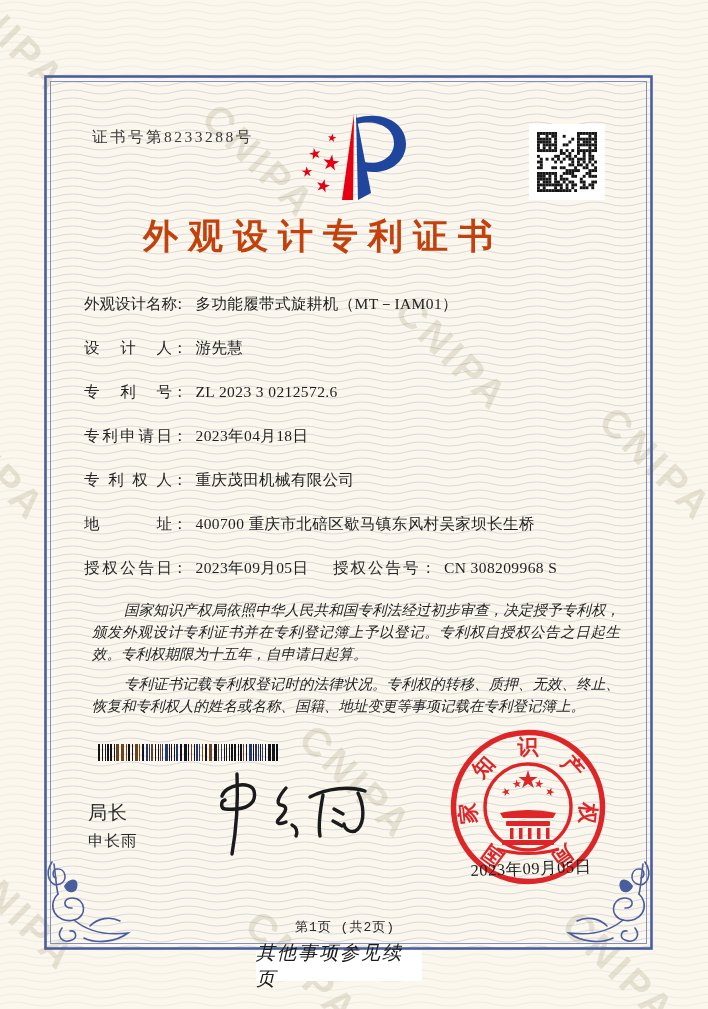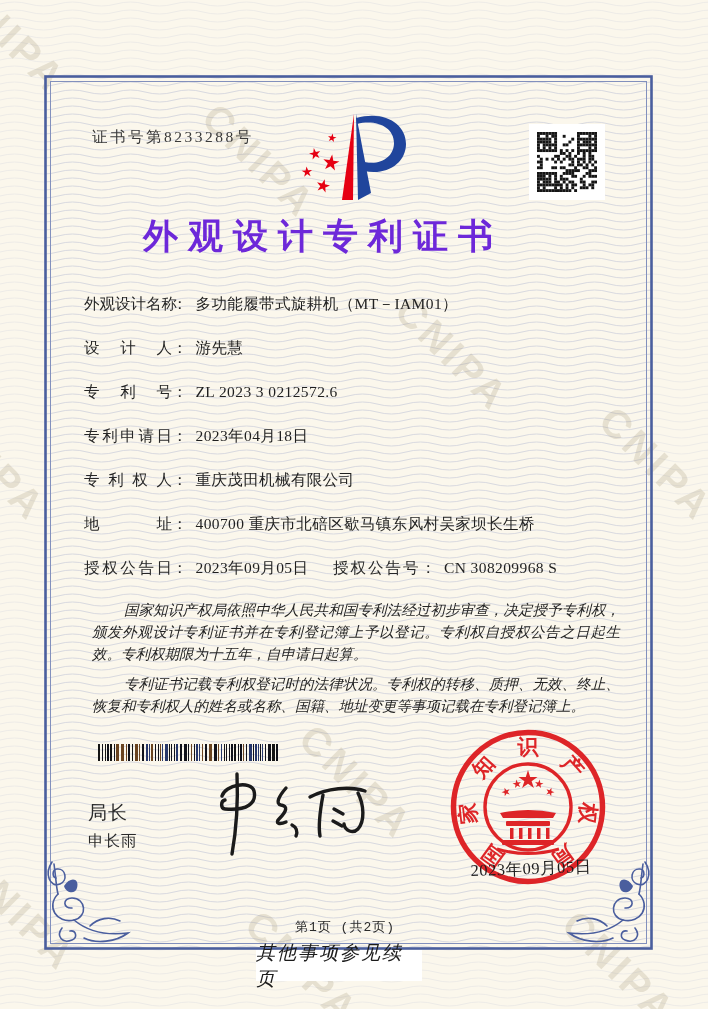--- a/index.html
+++ b/index.html
@@ -32,21 +32,21 @@
     position:absolute;left:92px;top:127px;
     font-size:15.5px;letter-spacing:2.5px;color:#3a3a3a;
   }
   .logo{position:absolute;left:294px;top:110px;}
   .qr{
     position:absolute;left:529px;top:124px;width:76px;height:76px;
     background:#ffffff;display:flex;align-items:center;justify-content:center;
   }
   .title{
     position:absolute;left:0;top:213px;width:636px;
-    text-align:center;font-size:35px;font-weight:bold;color:#6d28d9;
+    text-align:center;font-size:35px;font-weight:bold;color:#c2410c;
     letter-spacing:10px;text-indent:10px;
   }
   .fields{position:absolute;left:84px;top:294px;width:560px;}
   .frow{position:absolute;left:0;white-space:nowrap;font-size:15.5px;color:#262626;}
   .flabel{
     display:inline-block;width:88px;vertical-align:top;
     text-align:justify;text-align-last:justify;color:#262626;
   }
   .colon{display:inline-block;margin-right:8px;color:#262626;}
   .fvalue{color:#1f1f1f;letter-spacing:0.4px;}

